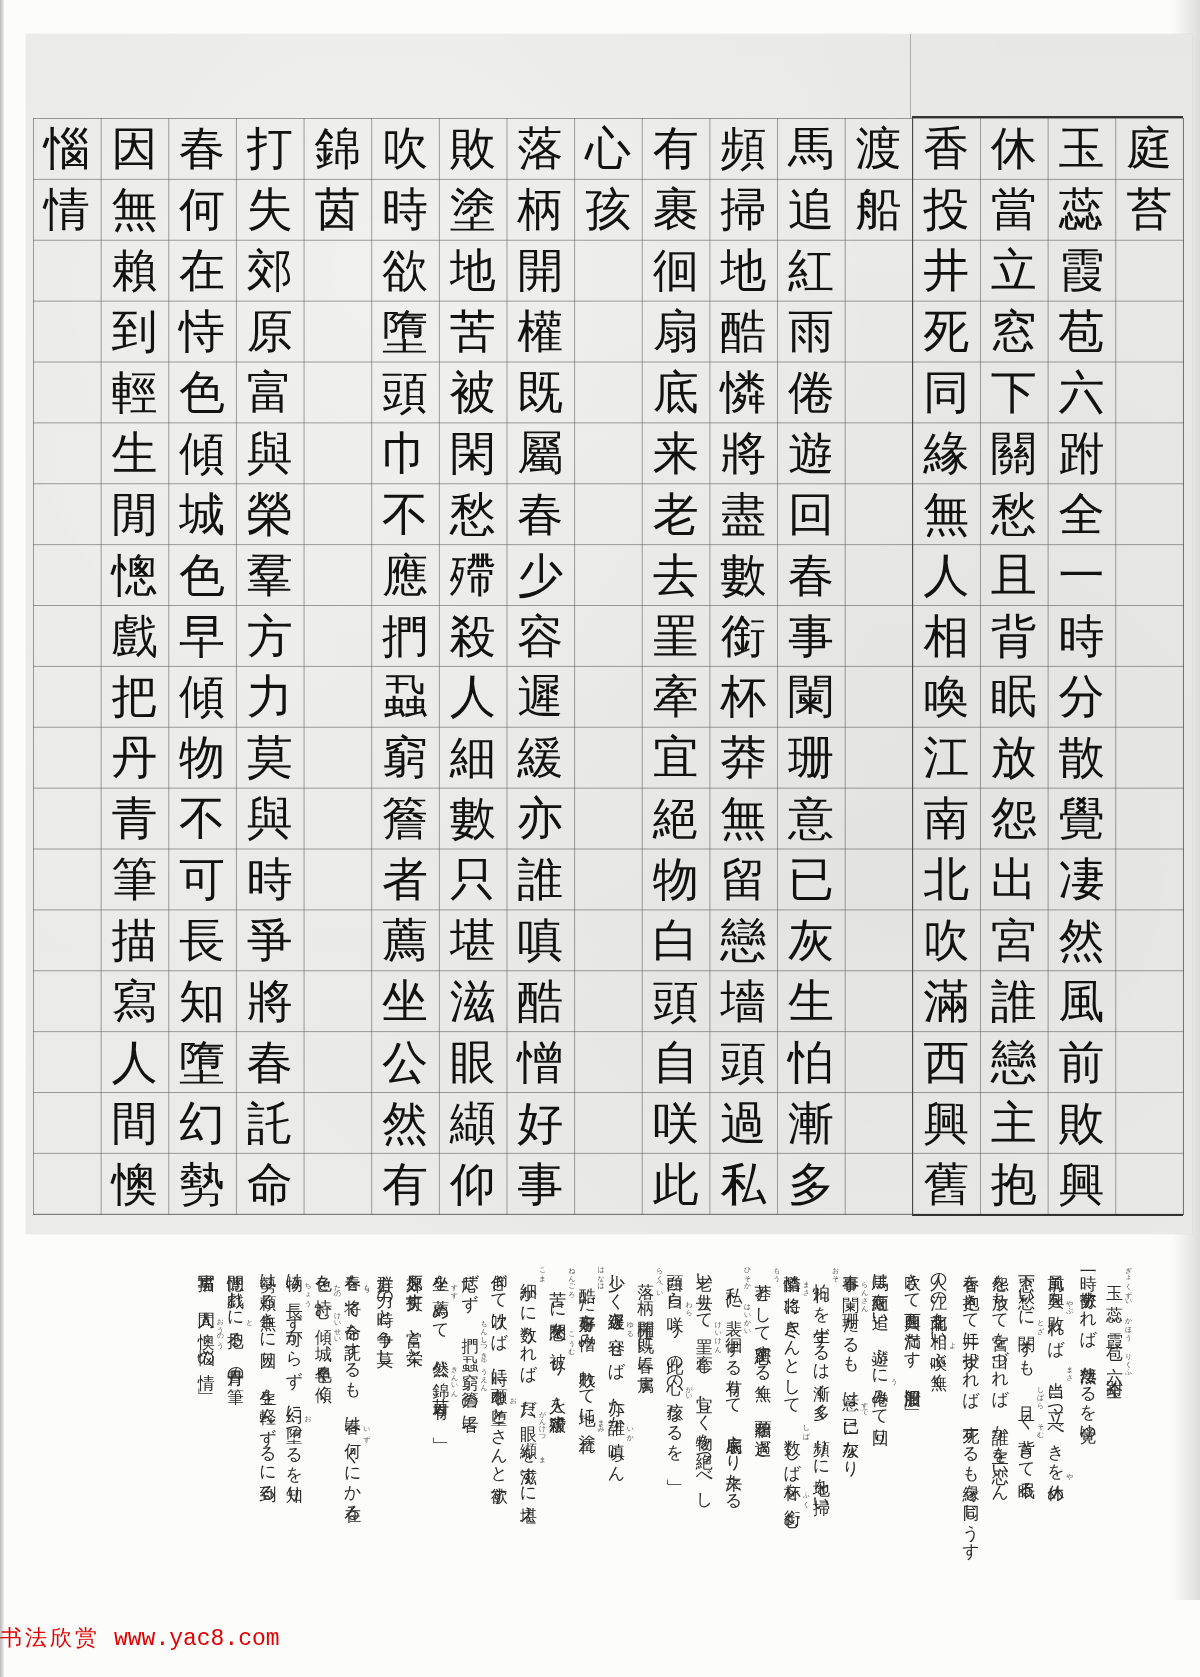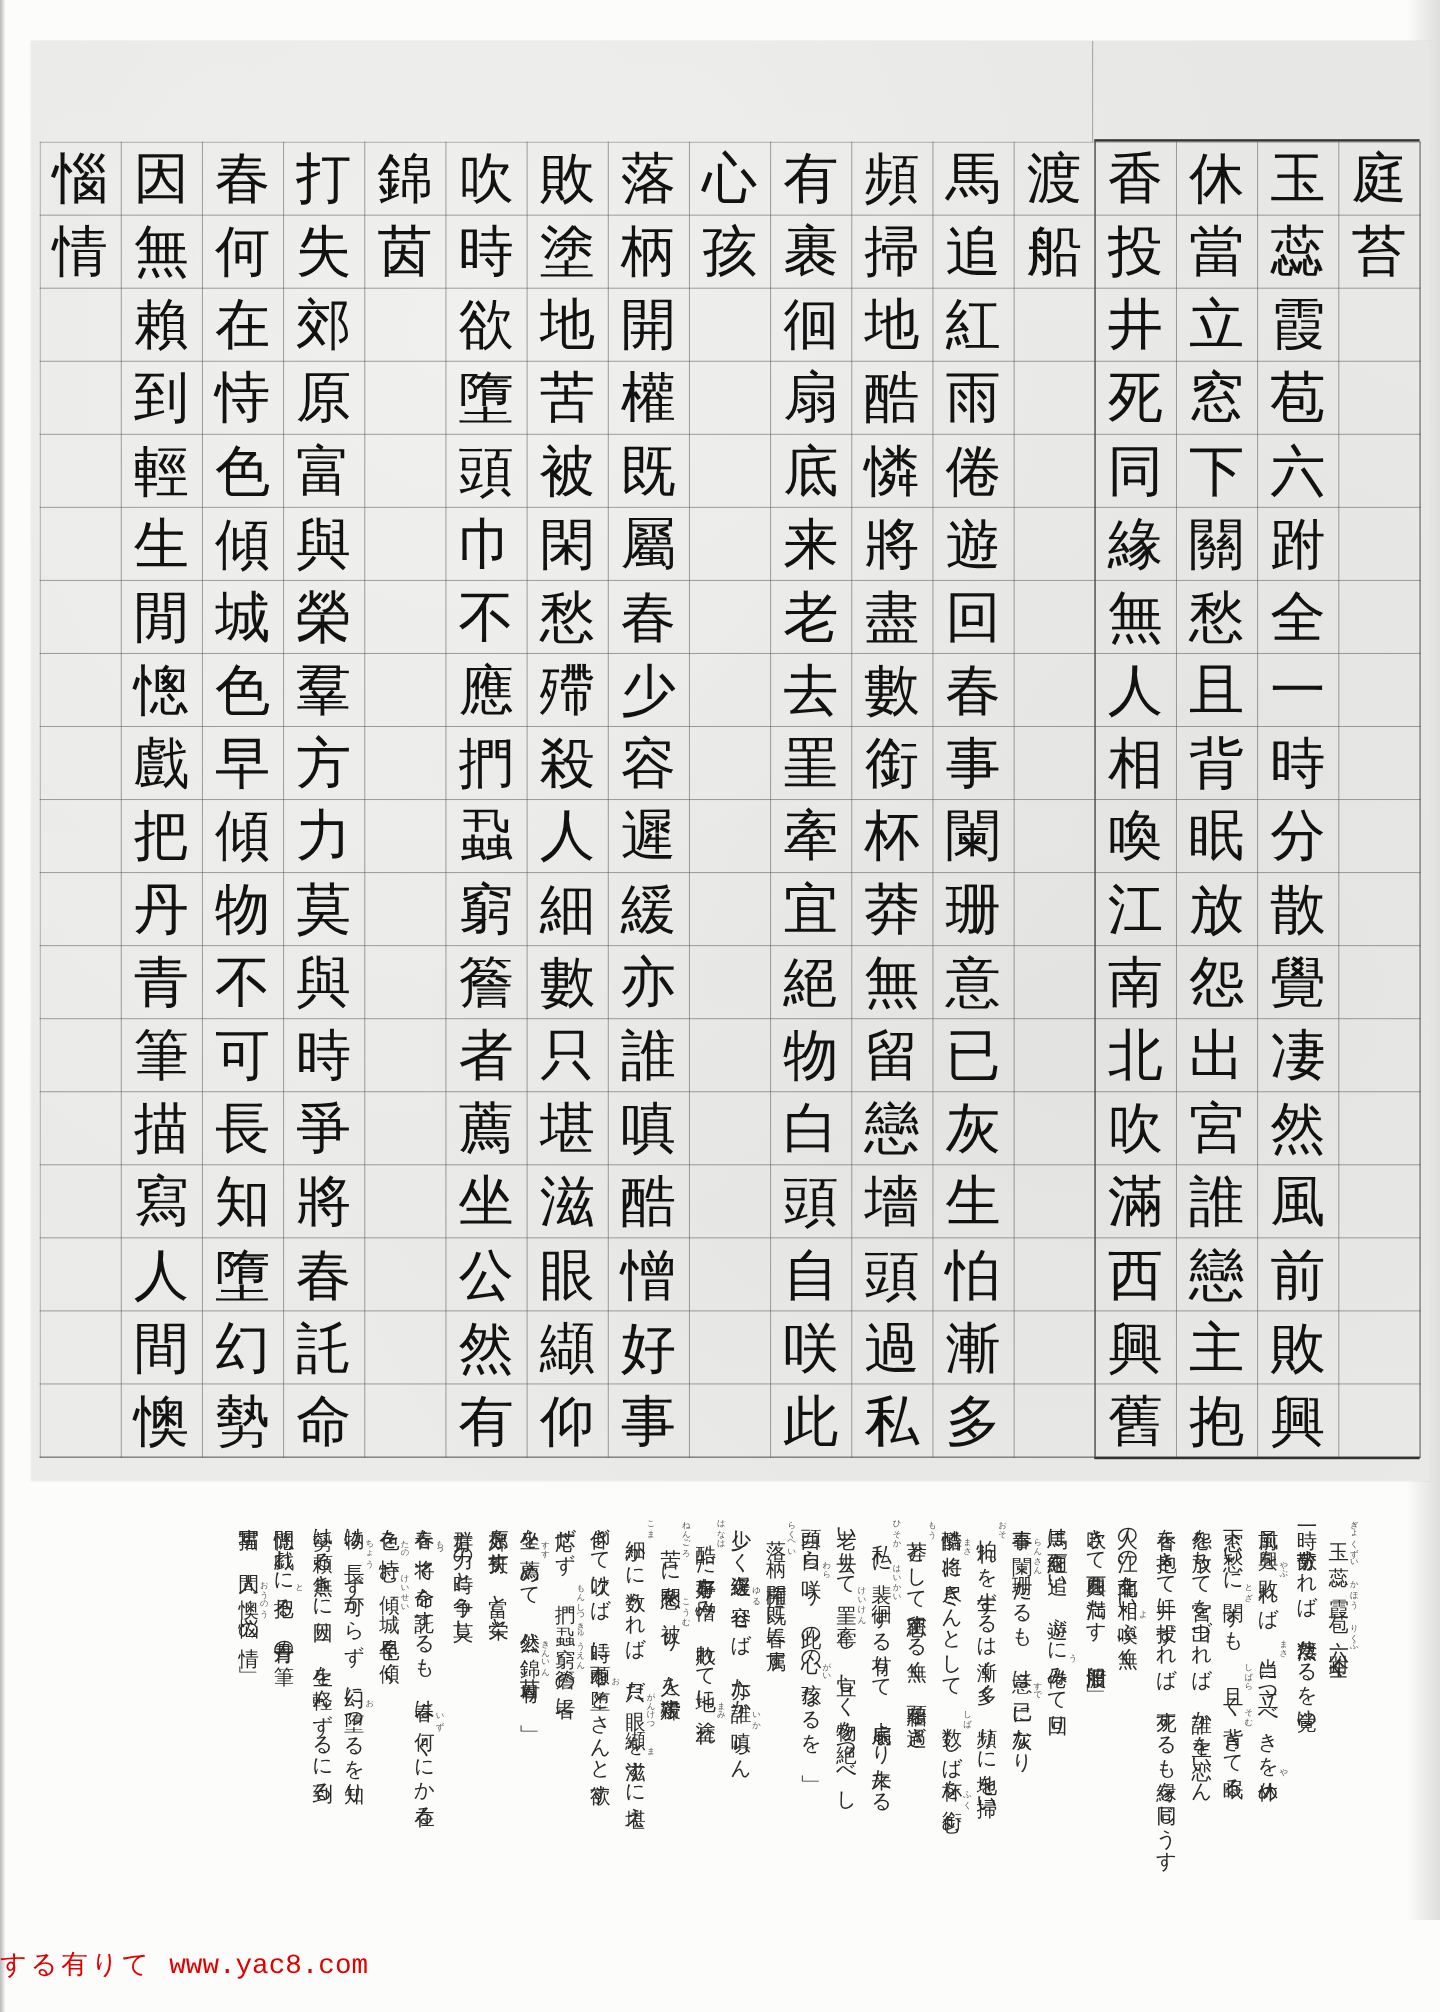--- a/index.html
+++ b/index.html
@@ -369,14 +369,14 @@
     <div class="annot-line">群方　力の時と争う莫し</div>
     <div class="annot-line">春を<ruby>将<rt>もっ</rt></ruby>て命を託するも　春は<ruby>何<rt>いず</rt></ruby>くにか在る</div>
     <div class="annot-line">色を<ruby>恃<rt>たの</rt></ruby>む<ruby>傾城<rt>けいせい</rt></ruby>　色早く傾く</div>
     <div class="annot-line">物は<ruby>長<rt>ちょう</rt></ruby>ず可からず　幻に<ruby>堕<rt>お</rt></ruby>つるを知り</div>
     <div class="annot-line">勢は頼る無きに因り　生を軽んずるに到る</div>
     <div class="annot-line">閒憁　戯れに<ruby>把<rt>と</rt></ruby>る　丹青の筆</div>
     <div class="annot-line">描写す　人間　<ruby>懊悩<rt>おうのう</rt></ruby>の情　」</div>
   </div>
 
 <div class="watermark" style="color:#e00000">
-  <span class="wm-cn">する有りて</span><span class="wm-url">www.yac8.com</span>
+  <span class="wm-cn">书法欣赏</span><span class="wm-url">www.yac8.com</span>
 </div>
 
 </body></html>

